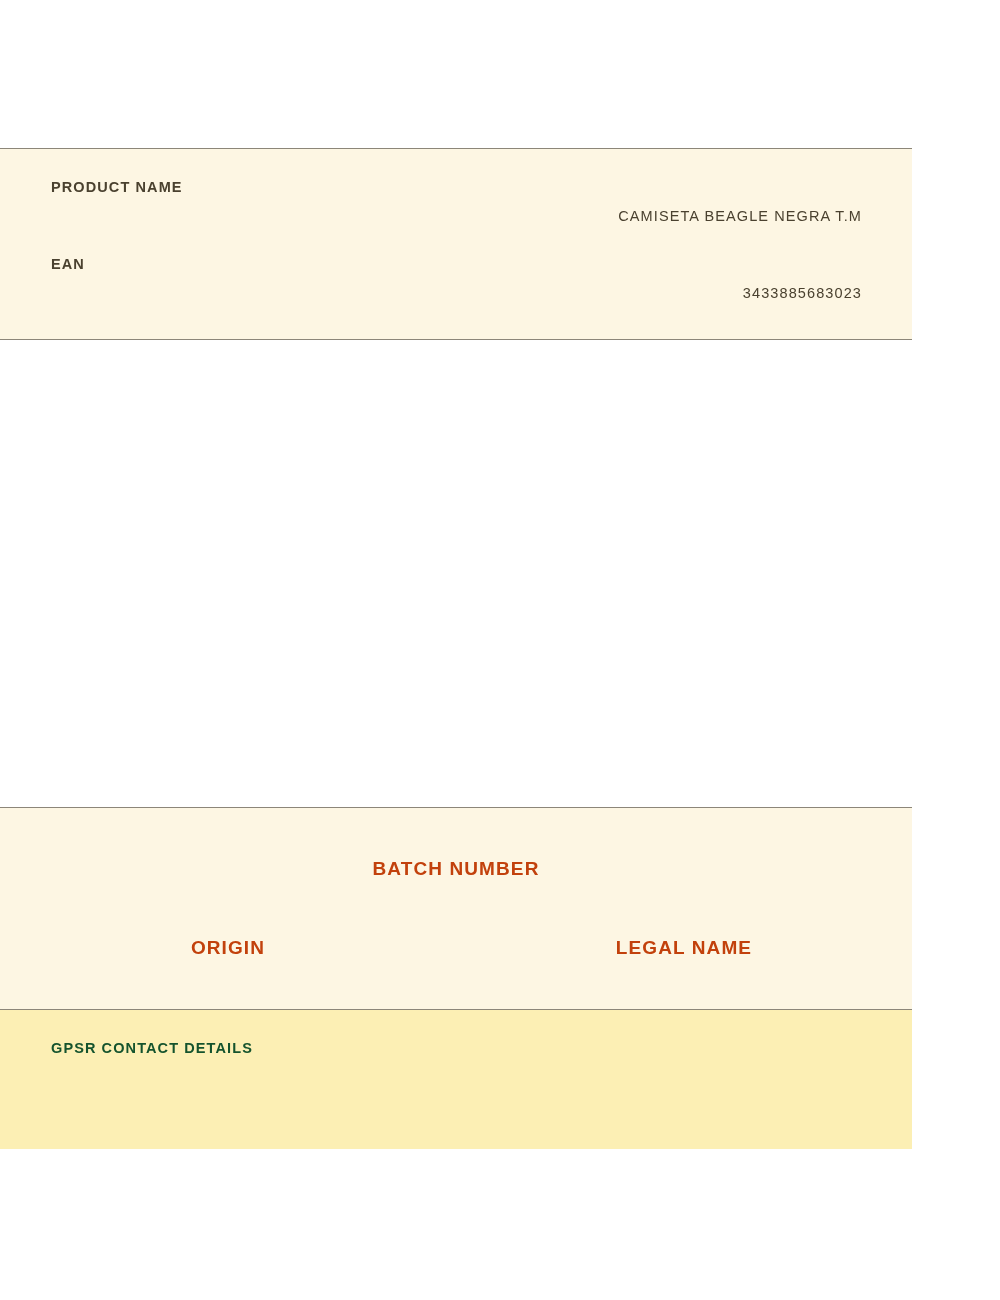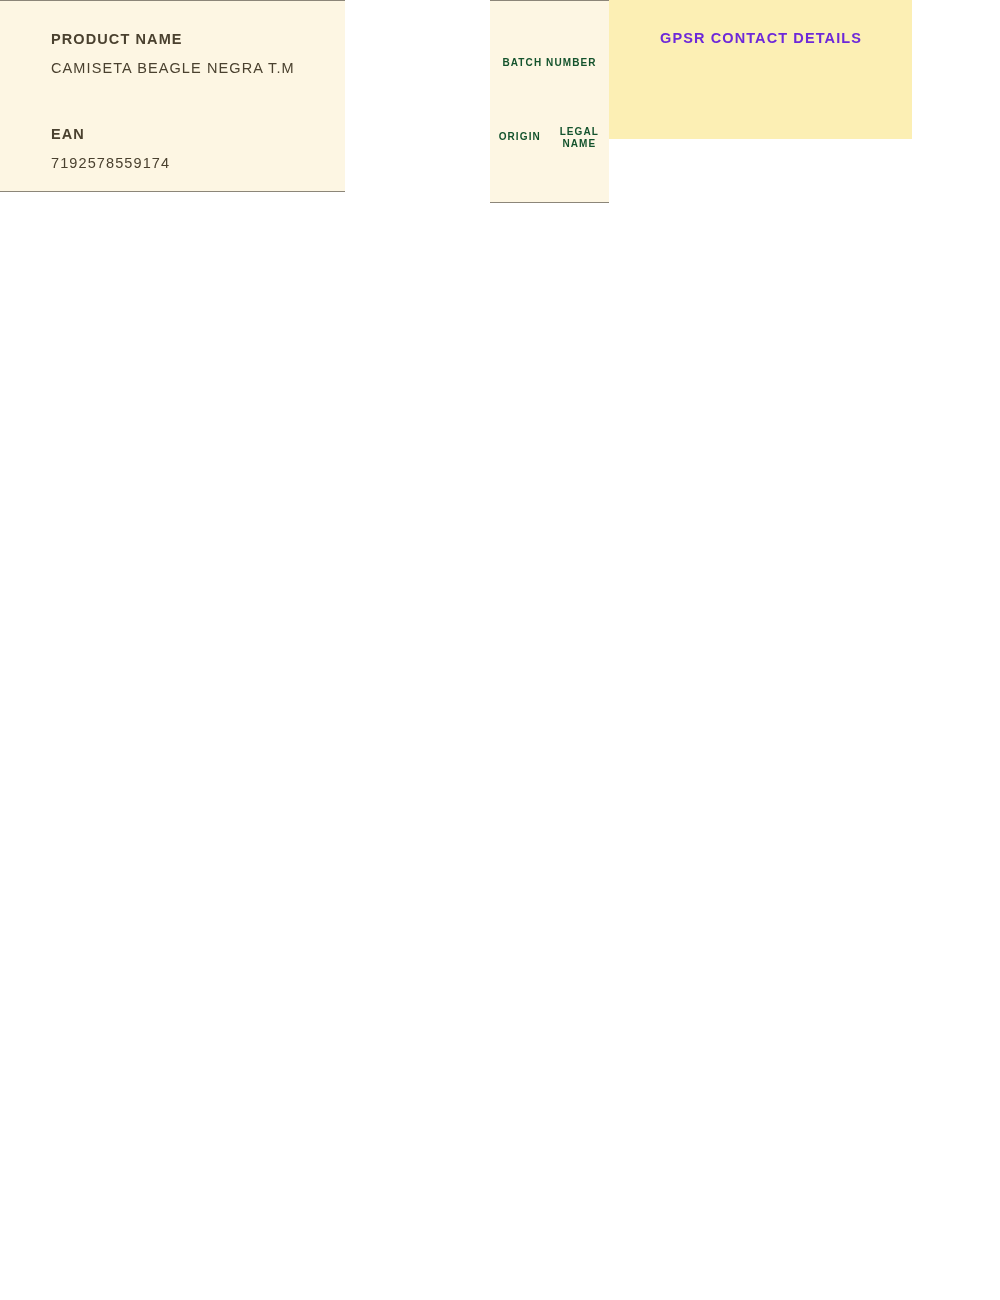--- a/index.html
+++ b/index.html
@@ -14,21 +14,21 @@
     color: #443c2e;
     position: relative;
     overflow: hidden;
   }
 
   .page {
     width: 912px;
     height: 1300px;
     position: relative;
     display: flex;
-    flex-direction: row;
+    flex-direction: column;
   }
 
   
   .spacer-top {
     height: 148px;
     background: #ffffff;
     flex: 0 0 auto;
   }
 
   
@@ -51,24 +51,25 @@
     margin: 0 0 12px 0;
     line-height: 1.2;
   }
 
   .field-value {
     font-size: 14.5px;
     letter-spacing: 1.1px;
     color: #4a412f;
     margin: 0;
     line-height: 1.2;
+    text-align: right;
   }
 
   .field-block + .field-block {
-    margin-top: 48px;
+    margin-top: 30px;
   }
 
   
   .band-empty {
     background: #ffffff;
     flex: 1 1 auto;
   }
 
   
   .band-attributes {
@@ -92,44 +93,44 @@
   .attr-row + .attr-row {
     margin-top: 56px;
   }
 
   .attr-cell {
     flex: 1 1 50%;
     text-align: center;
   }
 
   .attr-label {
-    font-size: 10px;
+    font-size: 19px;
     font-weight: bold;
     letter-spacing: 1.1px;
-    color: #14532d;
+    color: #c2410c;
     text-transform: uppercase;
     line-height: 1.2;
     display: inline-block;
   }
 
   
   .band-gpsr {
     background: #fcefb4;
     border-bottom: 1px solid #ffffff;
     box-sizing: border-box;
     height: 140px;
     flex: 0 0 auto;
     padding: 30px 50px 0 51px;
   }
 
   .gpsr-label {
     font-size: 14.5px;
     font-weight: bold;
     letter-spacing: 1.1px;
-    color: #6d28d9;
+    color: #14532d;
     text-transform: uppercase;
     line-height: 1.2;
     margin: 0;
   }
 
   
   .spacer-bottom {
     background: #ffffff;
     height: 150px;
     flex: 0 0 auto;
@@ -142,21 +143,21 @@
 
   <div class="spacer-top"></div>
 
   <section class="band-product">
     <div class="field-block">
       <div class="field-label">PRODUCT NAME</div>
       <div class="field-value">CAMISETA BEAGLE NEGRA T.M</div>
     </div>
     <div class="field-block">
       <div class="field-label">EAN</div>
-      <div class="field-value">7192578559174</div>
+      <div class="field-value">3433885683023</div>
     </div>
   </section>
 
   <div class="band-empty"></div>
 
   <section class="band-attributes">
     <div class="attr-row">
       <div class="attr-cell">
         <span class="attr-label">BATCH NUMBER</span>
       </div>

